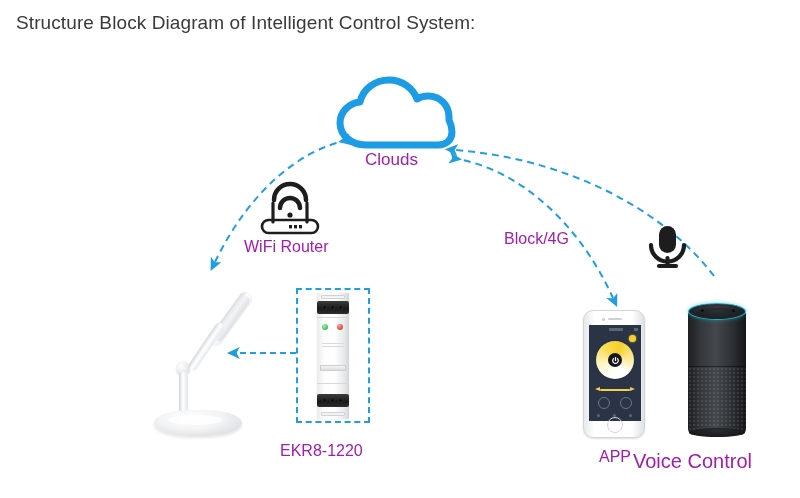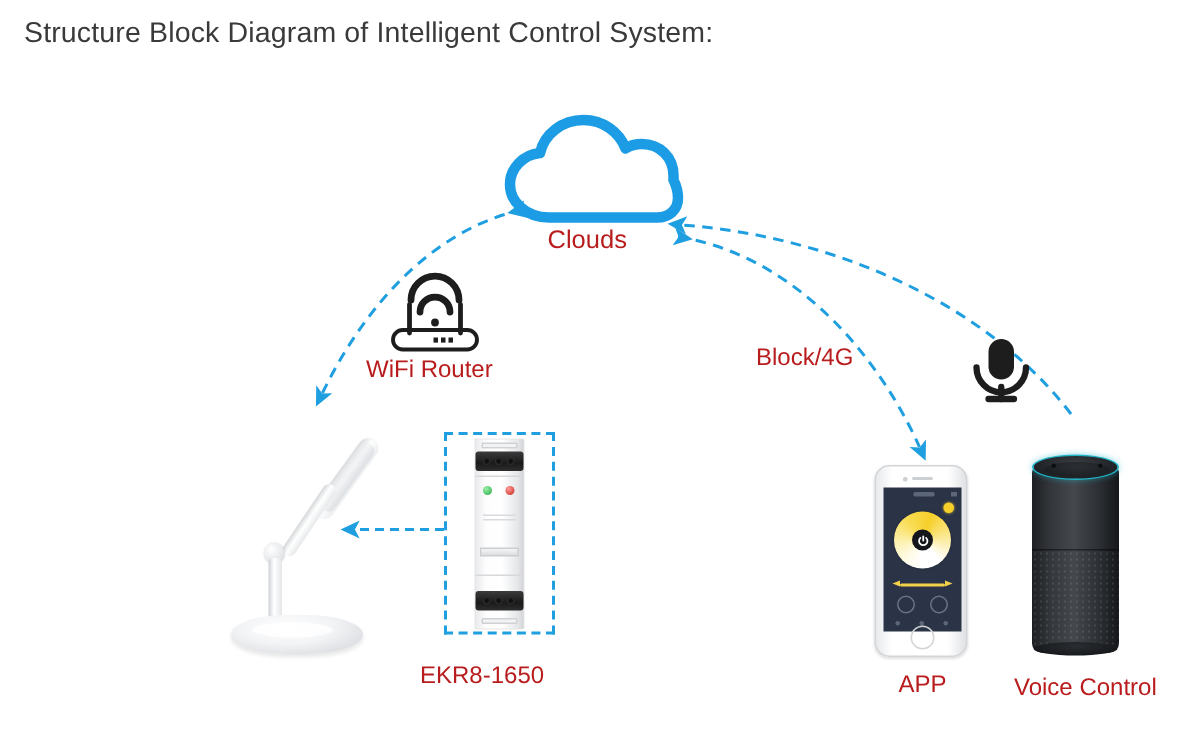--- a/index.html
+++ b/index.html
@@ -14,27 +14,27 @@
   #stage{position:absolute;left:0;top:0;width:800px;height:358px;}
 
   
   .title{
     position:absolute;left:16px;top:12px;
     font-size:19px;font-weight:400;color:#3a3a3a;
     letter-spacing:.1px;white-space:nowrap;
   }
 
   
-  .lbl{position:absolute;font-size:16px;color:#b91c1c;white-space:nowrap;}
+  .lbl{position:absolute;font-size:16px;color:#a21caf;white-space:nowrap;}
   .lbl-clouds{left:365px;top:150px;font-size:17px;}
   .lbl-router{left:244px;top:238px;font-size:16px;}
   .lbl-ekr{left:280px;top:442px;font-size:16px;}
   .lbl-wifi4g{left:504px;top:230px;font-size:16px;}
   .lbl-app{left:599px;top:448px;font-size:16px;}
-  .lbl-voice{left:676px;top:450px;font-size:16px;}
+  .lbl-voice{left:633px;top:450px;font-size:20px;}
 
   
   .vec{position:absolute;left:0;top:0;width:800px;height:498px;pointer-events:none;}
 
   
   .dashbox{
     position:absolute;left:296px;top:288px;width:74px;height:135px;
     border:2px dashed #1f9fe0;box-sizing:border-box;background:transparent;
   }
 
@@ -255,21 +255,21 @@
     <g>
       <rect x="659" y="226" width="17" height="27" rx="8.5" fill="#1d1d1d"></rect>
       <path d="M 651,245 A 16.5,16.5 0 0 0 684,245" fill="none" stroke="#1d1d1d" stroke-width="4.2" stroke-linecap="round"></path>
       <line x1="667.5" y1="258" x2="667.5" y2="266" stroke="#1d1d1d" stroke-width="4.2" stroke-linecap="round"></line>
       <line x1="659" y1="266" x2="676" y2="266" stroke="#1d1d1d" stroke-width="4.2" stroke-linecap="round"></line>
     </g>
   </svg>
 
   <div class="lbl lbl-clouds">Clouds</div>
   <div class="lbl lbl-router">WiFi Router</div>
-  <div class="lbl lbl-ekr">EKR8-1650</div>
+  <div class="lbl lbl-ekr">EKR8-1220</div>
   <div class="lbl lbl-wifi4g">Block/4G</div>
   <div class="lbl lbl-app">APP</div>
   <div class="lbl lbl-voice">Voice Control</div>
 
   <div class="lamp">
     <div class="lamp-head"></div>
     <div class="lamp-arm"></div>
     <div class="lamp-joint"></div>
     <div class="lamp-post"></div>
     <div class="lamp-base"></div>

